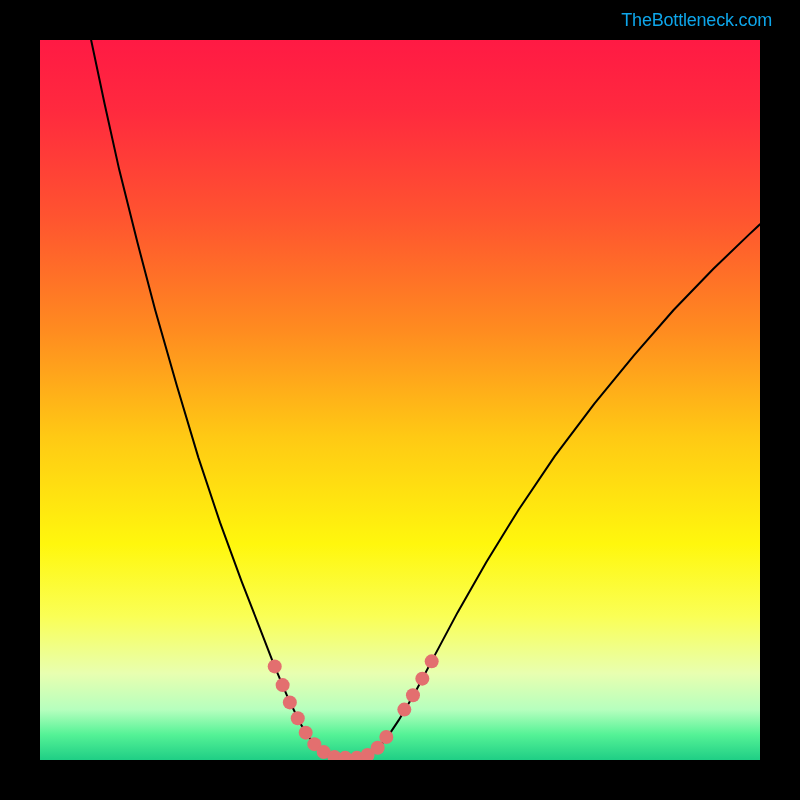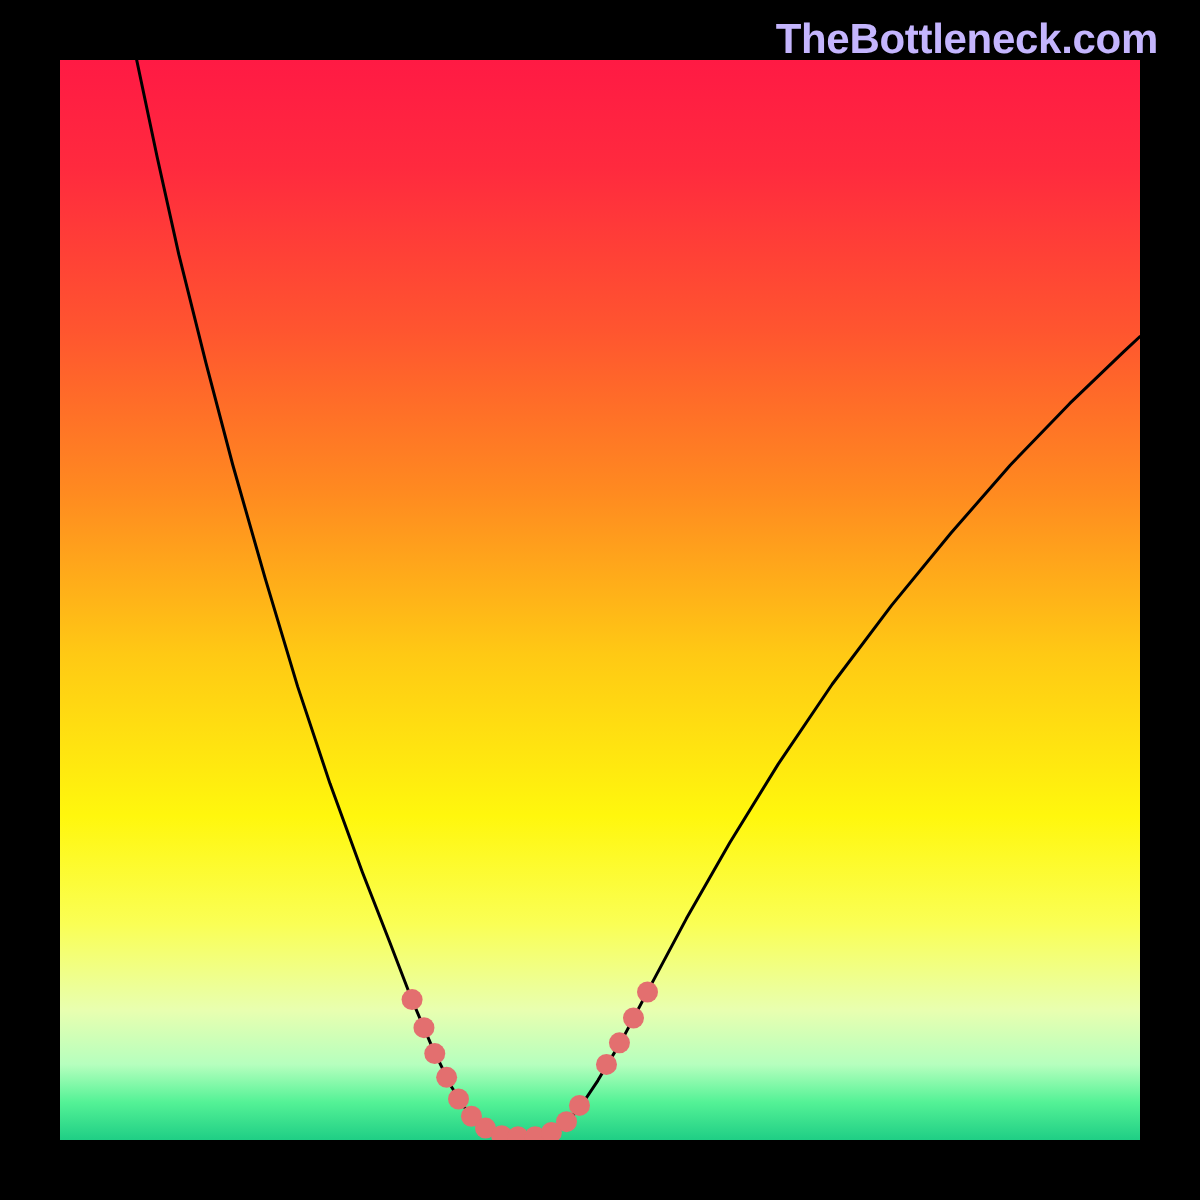--- a/index.html
+++ b/index.html
@@ -35,23 +35,23 @@
   .curve-svg {
     position: absolute;
     left: 0; top: 0;
     width: 100%;
     height: 100%;
   }
   .watermark {
     position: absolute;
     top: 10px;
     right: 28px;
-    color: #c4b5fd;
-    font-size: 28px;
-    font-weight: 700;
+    color: #0ea5e9;
+    font-size: 18px;
+    font-weight: 400;
     letter-spacing: -0.2px;
     user-select: none;
   }
 </style>
 </head>
 <body>
 
 <div class="frame">
 
   <div class="watermark">TheBottleneck.com</div>

